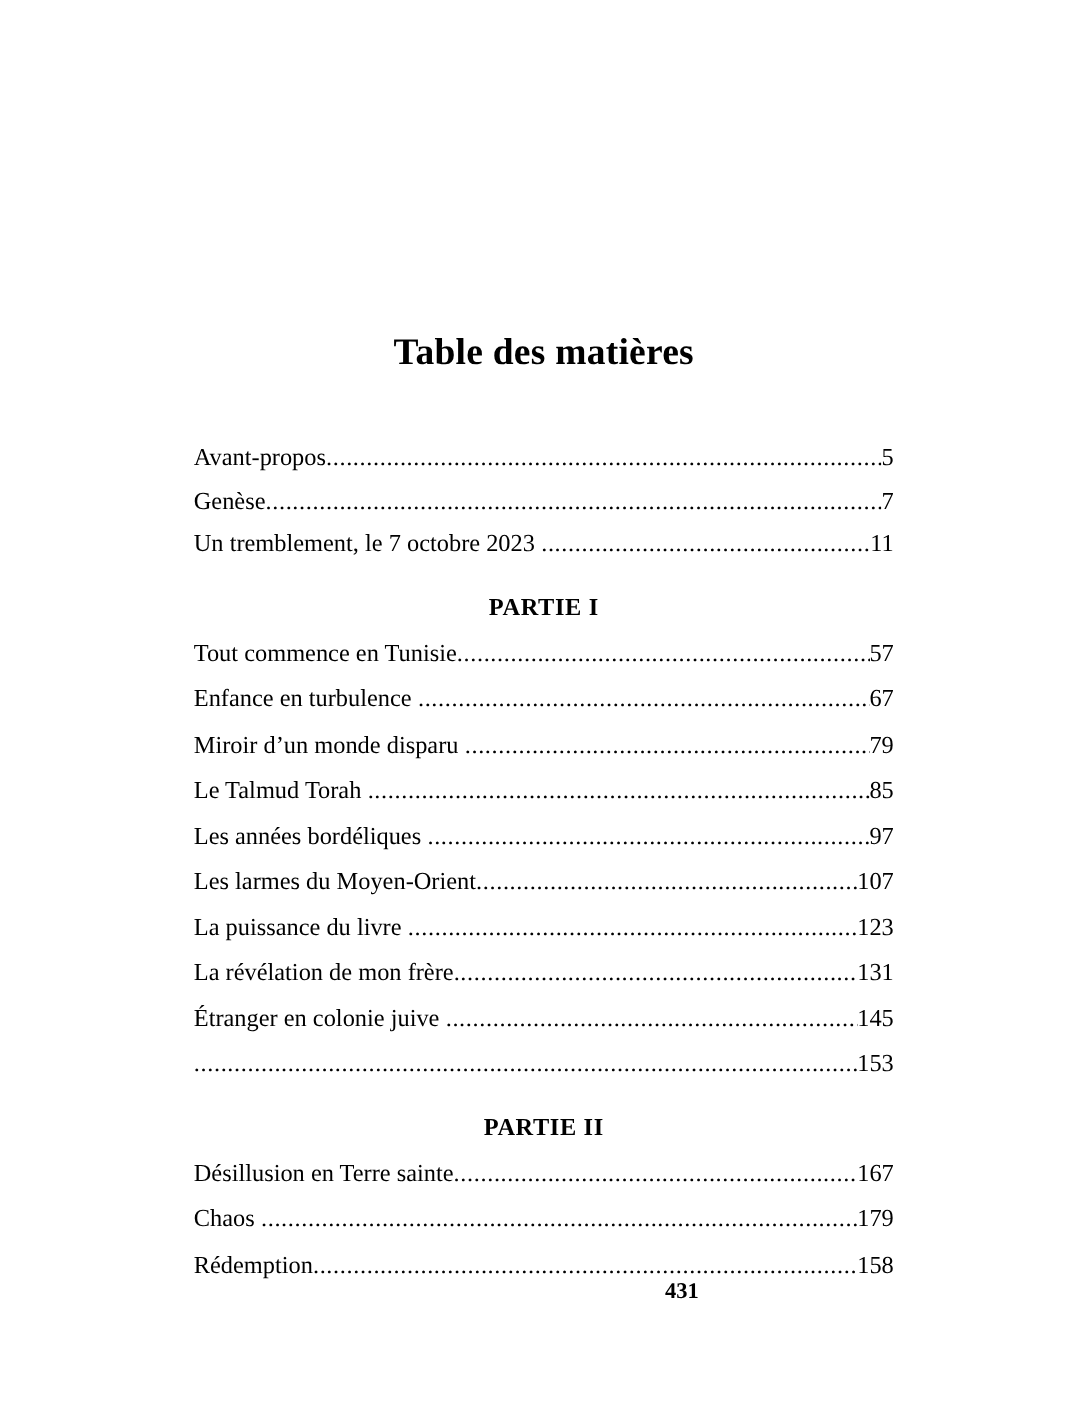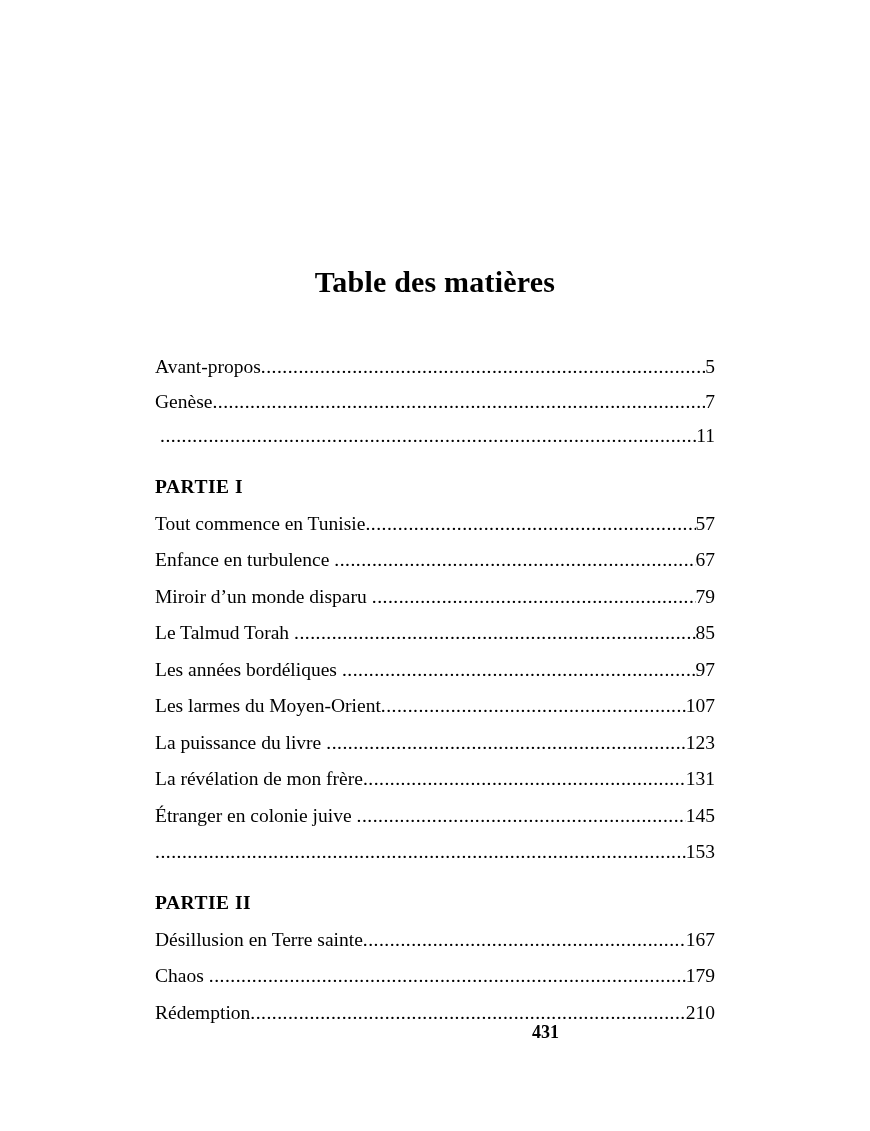--- a/index.html
+++ b/index.html
@@ -56,20 +56,21 @@
     margin: 0 0 0 0;
   }
   .entry .page-num {
     flex: 0 0 auto;
     text-align: right;
   }
   .entry.gap .leader {
     margin-left: 5px;
   }
   .section-head {
+    text-align: center;
     font-weight: bold;
     font-size: 19.5px;
     letter-spacing: 0.5px;
     margin: 30px 0 16px 0;
   }
   .group-1 .entry {
     margin-bottom: 15px;
   }
   .group-2 .entry {
     margin-bottom: 17px;
@@ -99,20 +100,21 @@
         <span class="label">Avant-propos</span>
         <span class="leader">......................................................................................................................</span>
         <span class="page-num">5</span>
       </div>
       <div class="entry">
         <span class="label">Genèse</span>
         <span class="leader">......................................................................................................................</span>
         <span class="page-num">7</span>
       </div>
       <div class="entry gap">
+        <span class="label">Un tremblement, le 7 octobre 2023</span>
         <span class="leader">......................................................................................................................</span>
         <span class="page-num">11</span>
       </div>
     </div>
 
     <div class="section-head">PARTIE I</div>
 
     <div class="group-2">
       <div class="entry">
         <span class="label">Tout commence en Tunisie</span>
@@ -174,20 +176,20 @@
         <span class="page-num">167</span>
       </div>
       <div class="entry gap">
         <span class="label">Chaos</span>
         <span class="leader">......................................................................................................................</span>
         <span class="page-num">179</span>
       </div>
       <div class="entry">
         <span class="label">Rédemption</span>
         <span class="leader">......................................................................................................................</span>
-        <span class="page-num">210</span>
+        <span class="page-num">158</span>
       </div>
     </div>
 
   </div>
 
   <div class="folio">431</div>
 </div>
 
 </body></html>

